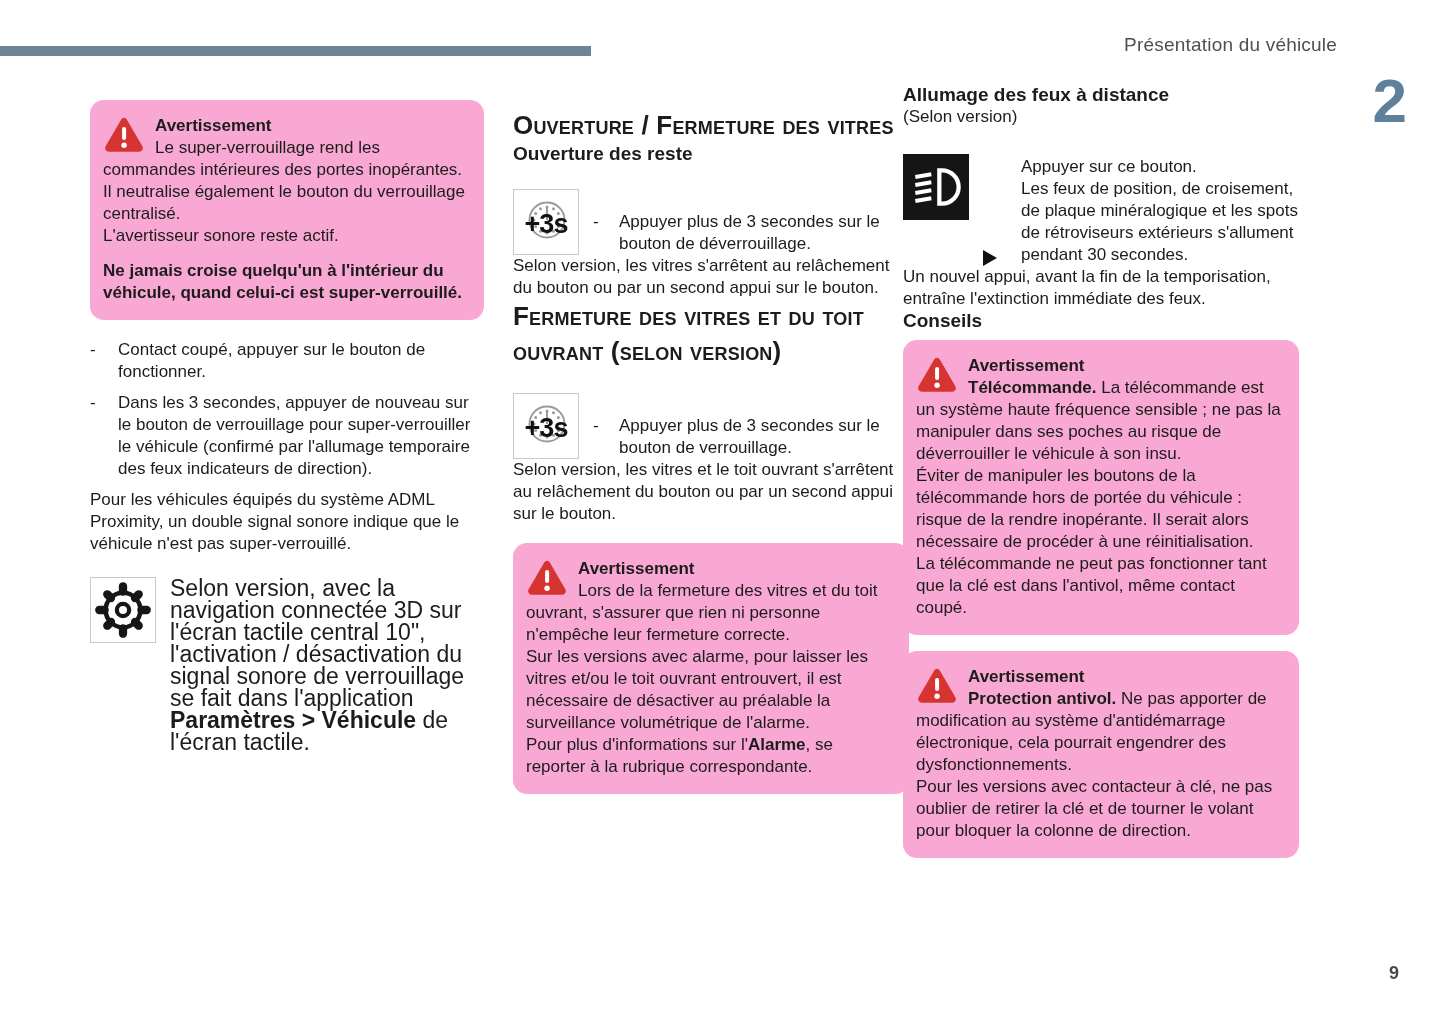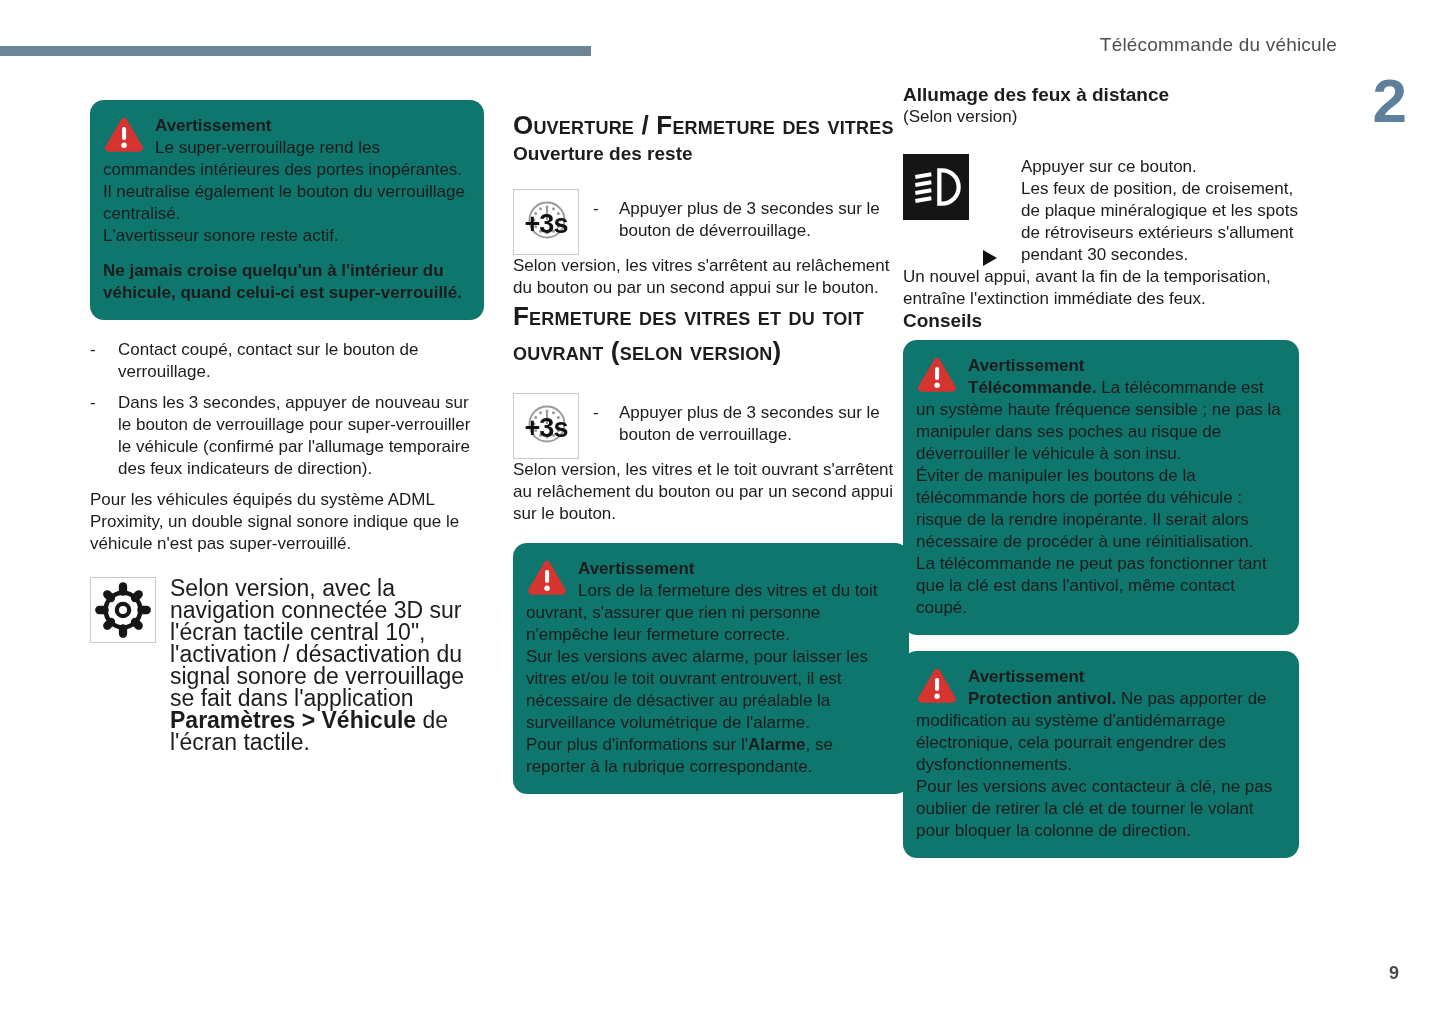--- a/index.html
+++ b/index.html
@@ -18,21 +18,21 @@
   .col-left  { left:90px;  width:394px; }
   .col-mid   { left:513px; width:396px;margin-top:24px; }
   .col-right { left:903px; width:396px; }
 
   h1.sc { font-variant:small-caps; font-weight:bold; font-size:26px; line-height:1.35; margin:0; letter-spacing:.2px; }
   h2.sub { font-size:19px; font-weight:bold; margin:0; }
   p.body { font-size:17px; line-height:22px; margin:0; }
 
   
   .warnbox {
-    background:#0f766e; border-radius:14px; padding:15px 16px 16px 13px;
+    background:#f9a8d4; border-radius:14px; padding:15px 16px 16px 13px;
     font-size:17px; line-height:22px;
   }
   .warn-icon { float:left; width:42px; height:39px; margin:1px 10px 3px 0; }
   .warn-icon svg { width:42px; height:39px; display:block; }
   .warn-title { font-weight:bold; }
   .warn-note { font-weight:bold; margin-top:13px; }
 
   
   .dashlist { list-style:none; margin:19px 0 0 0; padding:0; }
   .dashlist li { display:flex; margin-bottom:9px; font-size:17px; line-height:22px; }
@@ -57,30 +57,30 @@
   .steptext .dash { flex:0 0 26px; }
   .arrow-tri {
     flex:0 0 14px; width:0; height:0; margin:3px 10px 0 0;
     border-top:8px solid transparent; border-bottom:8px solid transparent;
     border-left:14px solid #111;
   }
   b { font-weight:bold; }
 
   
   .mt8{margin-top:8px;} .mt12{margin-top:12px;} .mt14{margin-top:14px;} .mt16{margin-top:16px;}
-  .mt18{margin-top:18px;} .mt22{margin-top:22px;} .mt24{margin-top:24px;}
+  .mt18{margin-top:18px;} .mt22{margin-top:22px;} .mt24{margin-top:24px;align-items:flex-end;}
   .mt26{margin-top:26px;} .mt28{margin-top:28px;} .mt30{margin-top:30px;}
 </style>
 </head>
 <body>
 
 <div class="page">
 
   <div class="topbar"></div>
-  <div class="page-header">Télécommande du véhicule</div>
+  <div class="page-header">Présentation du véhicule</div>
   <div class="chapter-num">2</div>
   <div class="page-num">9</div>
 
   <div class="col col-left">
 
     <div class="warnbox mt16">
       <span class="warn-icon">
         <svg viewBox="0 0 24 22">
           <path d="M10.4 1.8 1.5 17.2 a2.1 2.1 0 0 0 1.8 3.1 h17.4 a2.1 2.1 0 0 0 1.8 -3.1 L13.6 1.8 a1.85 1.85 0 0 0 -3.2 0 Z" fill="#d63430"></path>
           <rect x="10.9" y="6.2" width="2.3" height="7.3" rx="1.1" fill="#fff"></rect>
@@ -88,21 +88,21 @@
         </svg>
       </span>
       <div class="warn-title">Avertissement</div>
       <div class="warn-body">Le super-verrouillage rend les commandes intérieures des portes inopérantes. Il neutralise également le bouton du verrouillage centralisé.<br>L'avertisseur sonore reste actif.</div>
       <div class="warn-note">Ne jamais croise quelqu'un à l'intérieur du véhicule, quand celui-ci est super-verrouillé.</div>
     </div>
 
     <ul class="dashlist">
       <li>
         <span class="dash">-</span>
-        <span>Contact coupé, contact sur le bouton de verrouillage.</span>
+        <span>Contact coupé, appuyer sur le bouton de fonctionner.</span>
       </li>
       <li>
         <span class="dash">-</span>
         <span>Dans les 3 secondes, appuyer de nouveau sur le bouton de verrouillage pour super-verrouiller le véhicule (confirmé par l'allumage temporaire des feux indicateurs de direction).</span>
       </li>
     </ul>
 
     <p class="body mt12">Pour les véhicules équipés du système ADML Proximity, un double signal sonore indique que le véhicule n'est pas super-verrouillé.</p>
 
     <div class="iconrow mt22">

